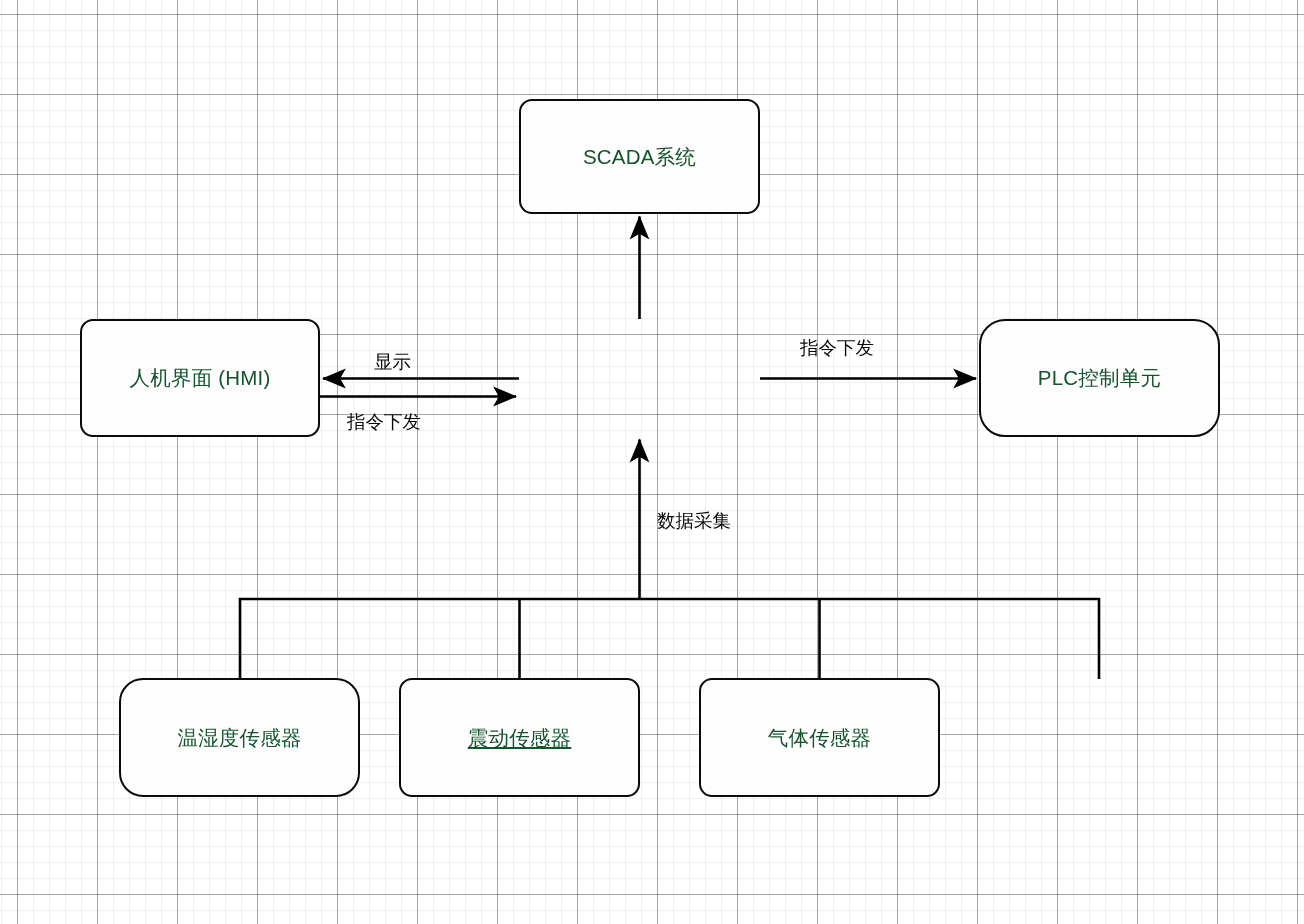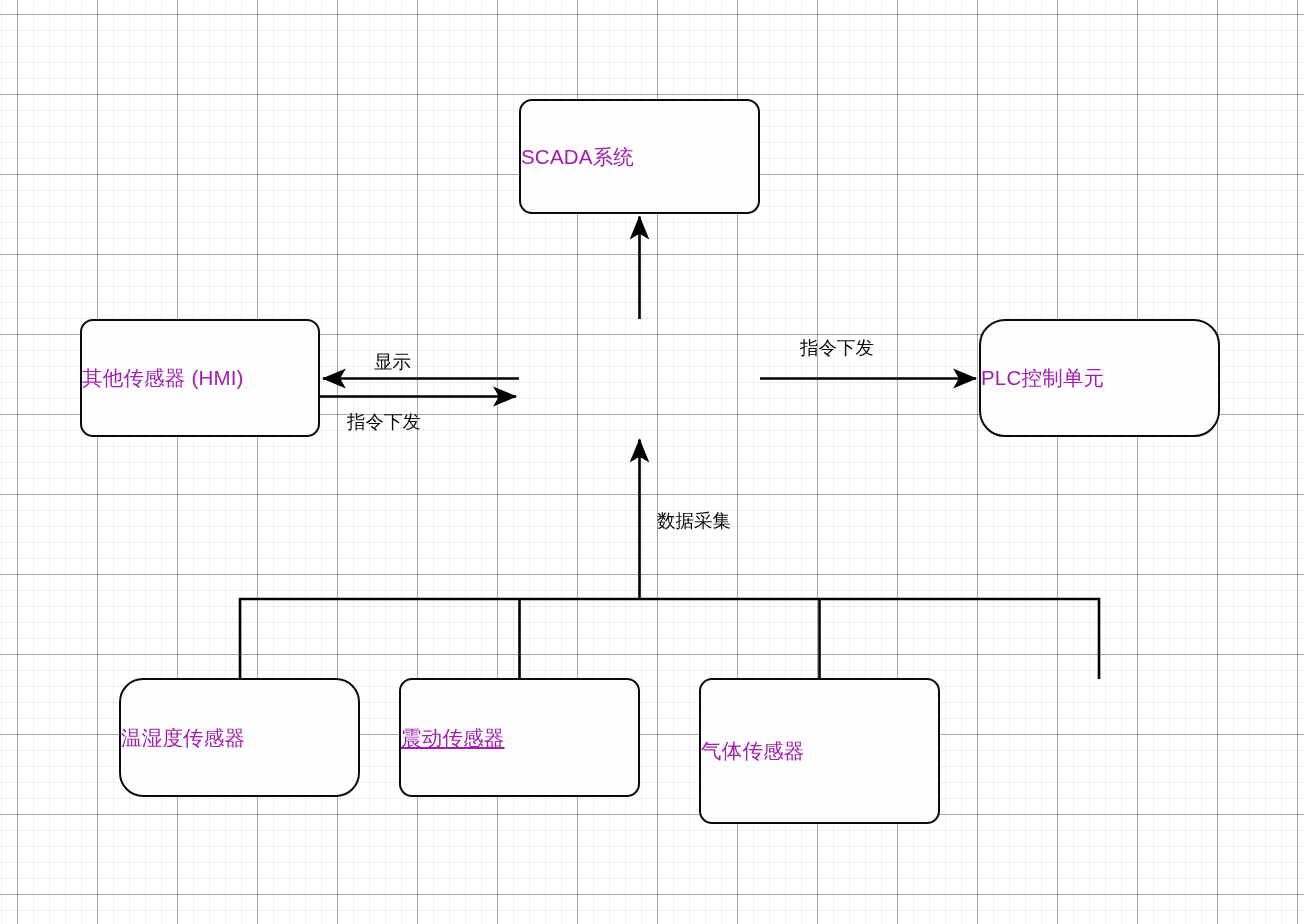--- a/index.html
+++ b/index.html
@@ -34,21 +34,22 @@
     pointer-events: none;
   }
   .node {
     position: absolute;
     box-sizing: border-box;
     background: #fdfdfd;
     border: 2.4px solid #0b0b0b;
     border-radius: 13px;
     display: flex;
     align-items: center;
-    color: #a21caf;
+    justify-content: center;
+    color: #14532d;
     font-size: 20.5px;
     letter-spacing: 0.2px;
     line-height: 1.25;
     text-align: center;
     white-space: nowrap;
   }
   .edge-label {
     position: absolute;
     color: #0a0a0a;
     font-size: 18.5px;
@@ -85,37 +86,37 @@
     <line x1="519.5" y1="598" x2="519.5" y2="679" stroke="#000000" stroke-width="2.6"></line>
     <line x1="819.5" y1="598" x2="819.5" y2="679" stroke="#000000" stroke-width="2.6"></line>
     <line x1="1099" y1="598" x2="1099" y2="679" stroke="#000000" stroke-width="2.6"></line>
   </svg>
 
   <div class="node" style="left:519px; top:99px; width:241px; height:115px;">
     <span>SCADA系统</span>
   </div>
 
   <div class="node" style="left:80px; top:319px; width:240px; height:118px;">
-    <span>其他传感器 (HMI)</span>
+    <span>人机界面 (HMI)</span>
   </div>
 
 
   <div class="node" style="left:979px; top:319px; width:241px; height:118px;border-radius:26px;">
     <span>PLC控制单元</span>
   </div>
 
   <div class="node" style="left:119px; top:678px; width:241px; height:119px;border-radius:24px;">
     <span>温湿度传感器</span>
   </div>
 
   <div class="node" style="left:399px; top:678px; width:241px; height:119px;text-decoration:underline;">
     <span>震动传感器</span>
   </div>
 
-  <div class="node" style="left:699px; top:678px; width:241px; height:146px;">
+  <div class="node" style="left:699px; top:678px; width:241px; height:119px;">
     <span>气体传感器</span>
   </div>
 
 
   <div class="edge-label" style="left:374px; top:353px;text-align:right;">显示</div>
 
   <div class="edge-label" style="left:347px; top:413px;">指令下发</div>
 
   <div class="edge-label" style="left:800px; top:339px;">指令下发</div>
 

